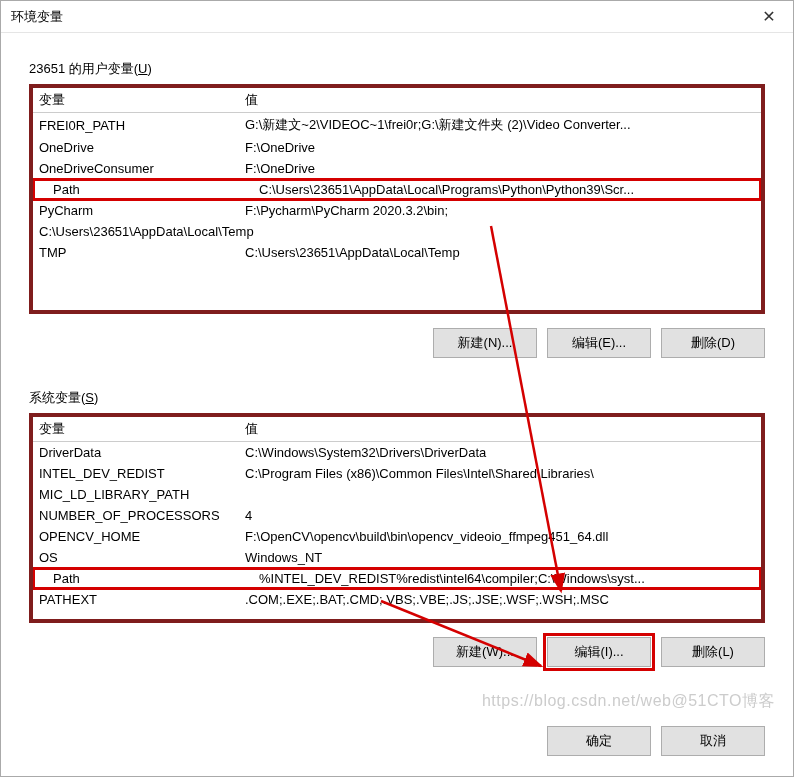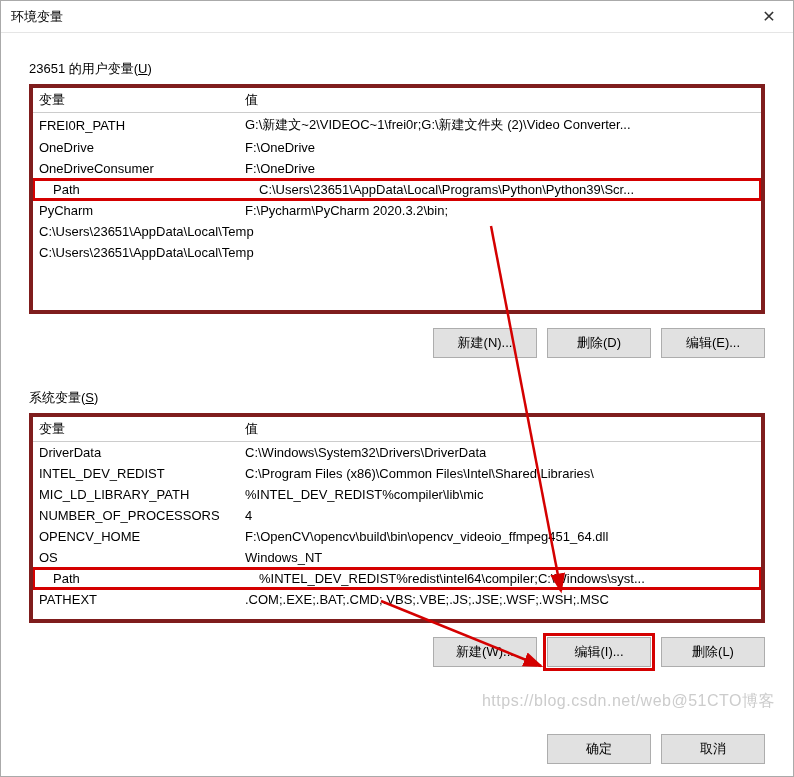--- a/index.html
+++ b/index.html
@@ -92,21 +92,21 @@
   padding: 0 14px;
 }
 .btn.highlight {
   outline: 3px solid #d40000;
   outline-offset: 1px;
 }
 .footer {
   display: flex;
   justify-content: flex-end;
   gap: 10px;
-  padding: 14px 28px 12px;
+  padding: 14px 28px 20px;
 }
 .watermark {
   position: absolute;
   right: 18px;
   bottom: 64px;
   color: #ccc;
   font-size: 16px;
   pointer-events: none;
   letter-spacing: 0.5px;
   margin-left: 7px;
@@ -163,27 +163,28 @@
             <div class="col-val">C:\Users\23651\AppData\Local\Programs\Python\Python39\Scr...</div>
           </div>
           <div class="listrow">
             <div class="col-var">PyCharm</div>
             <div class="col-val">F:\Pycharm\PyCharm 2020.3.2\bin;</div>
           </div>
           <div class="listrow">
             <div class="col-val">C:\Users\23651\AppData\Local\Temp</div>
           </div>
           <div class="listrow">
+            <div class="col-var">TMP</div>
             <div class="col-val">C:\Users\23651\AppData\Local\Temp</div>
           </div>
         </div>
       <div class="btnrow">
         <button class="btn">新建(N)...</button>
+        <button class="btn">编辑(E)...</button>
         <button class="btn">删除(D)</button>
-        <button class="btn">编辑(E)...</button>
       </div>
     </div>
 
     <div class="section">
       <span class="section-label">
         <span>系统变量(</span><u>S</u><span>)</span>
       </span>
       <div class="listbox sys" id="sys-list">
         <div class="listhead">
           <div class="col-var">变量</div>
@@ -192,21 +193,20 @@
       <div class="listrow">
             <div class="col-var">DriverData</div>
             <div class="col-val">C:\Windows\System32\Drivers\DriverData</div>
           </div>
           <div class="listrow">
             <div class="col-var">INTEL_DEV_REDIST</div>
             <div class="col-val">C:\Program Files (x86)\Common Files\Intel\Shared Libraries\</div>
           </div>
           <div class="listrow">
             <div class="col-var">MIC_LD_LIBRARY_PATH</div>
-            <div class="col-val">%INTEL_DEV_REDIST%compiler\lib\mic</div>
           </div>
           <div class="listrow">
             <div class="col-var">NUMBER_OF_PROCESSORS</div>
             <div class="col-val">4</div>
           </div>
           <div class="listrow">
             <div class="col-var">OPENCV_HOME</div>
             <div class="col-val">F:\OpenCV\opencv\build\bin\opencv_videoio_ffmpeg451_64.dll</div>
           </div>
           <div class="listrow">

